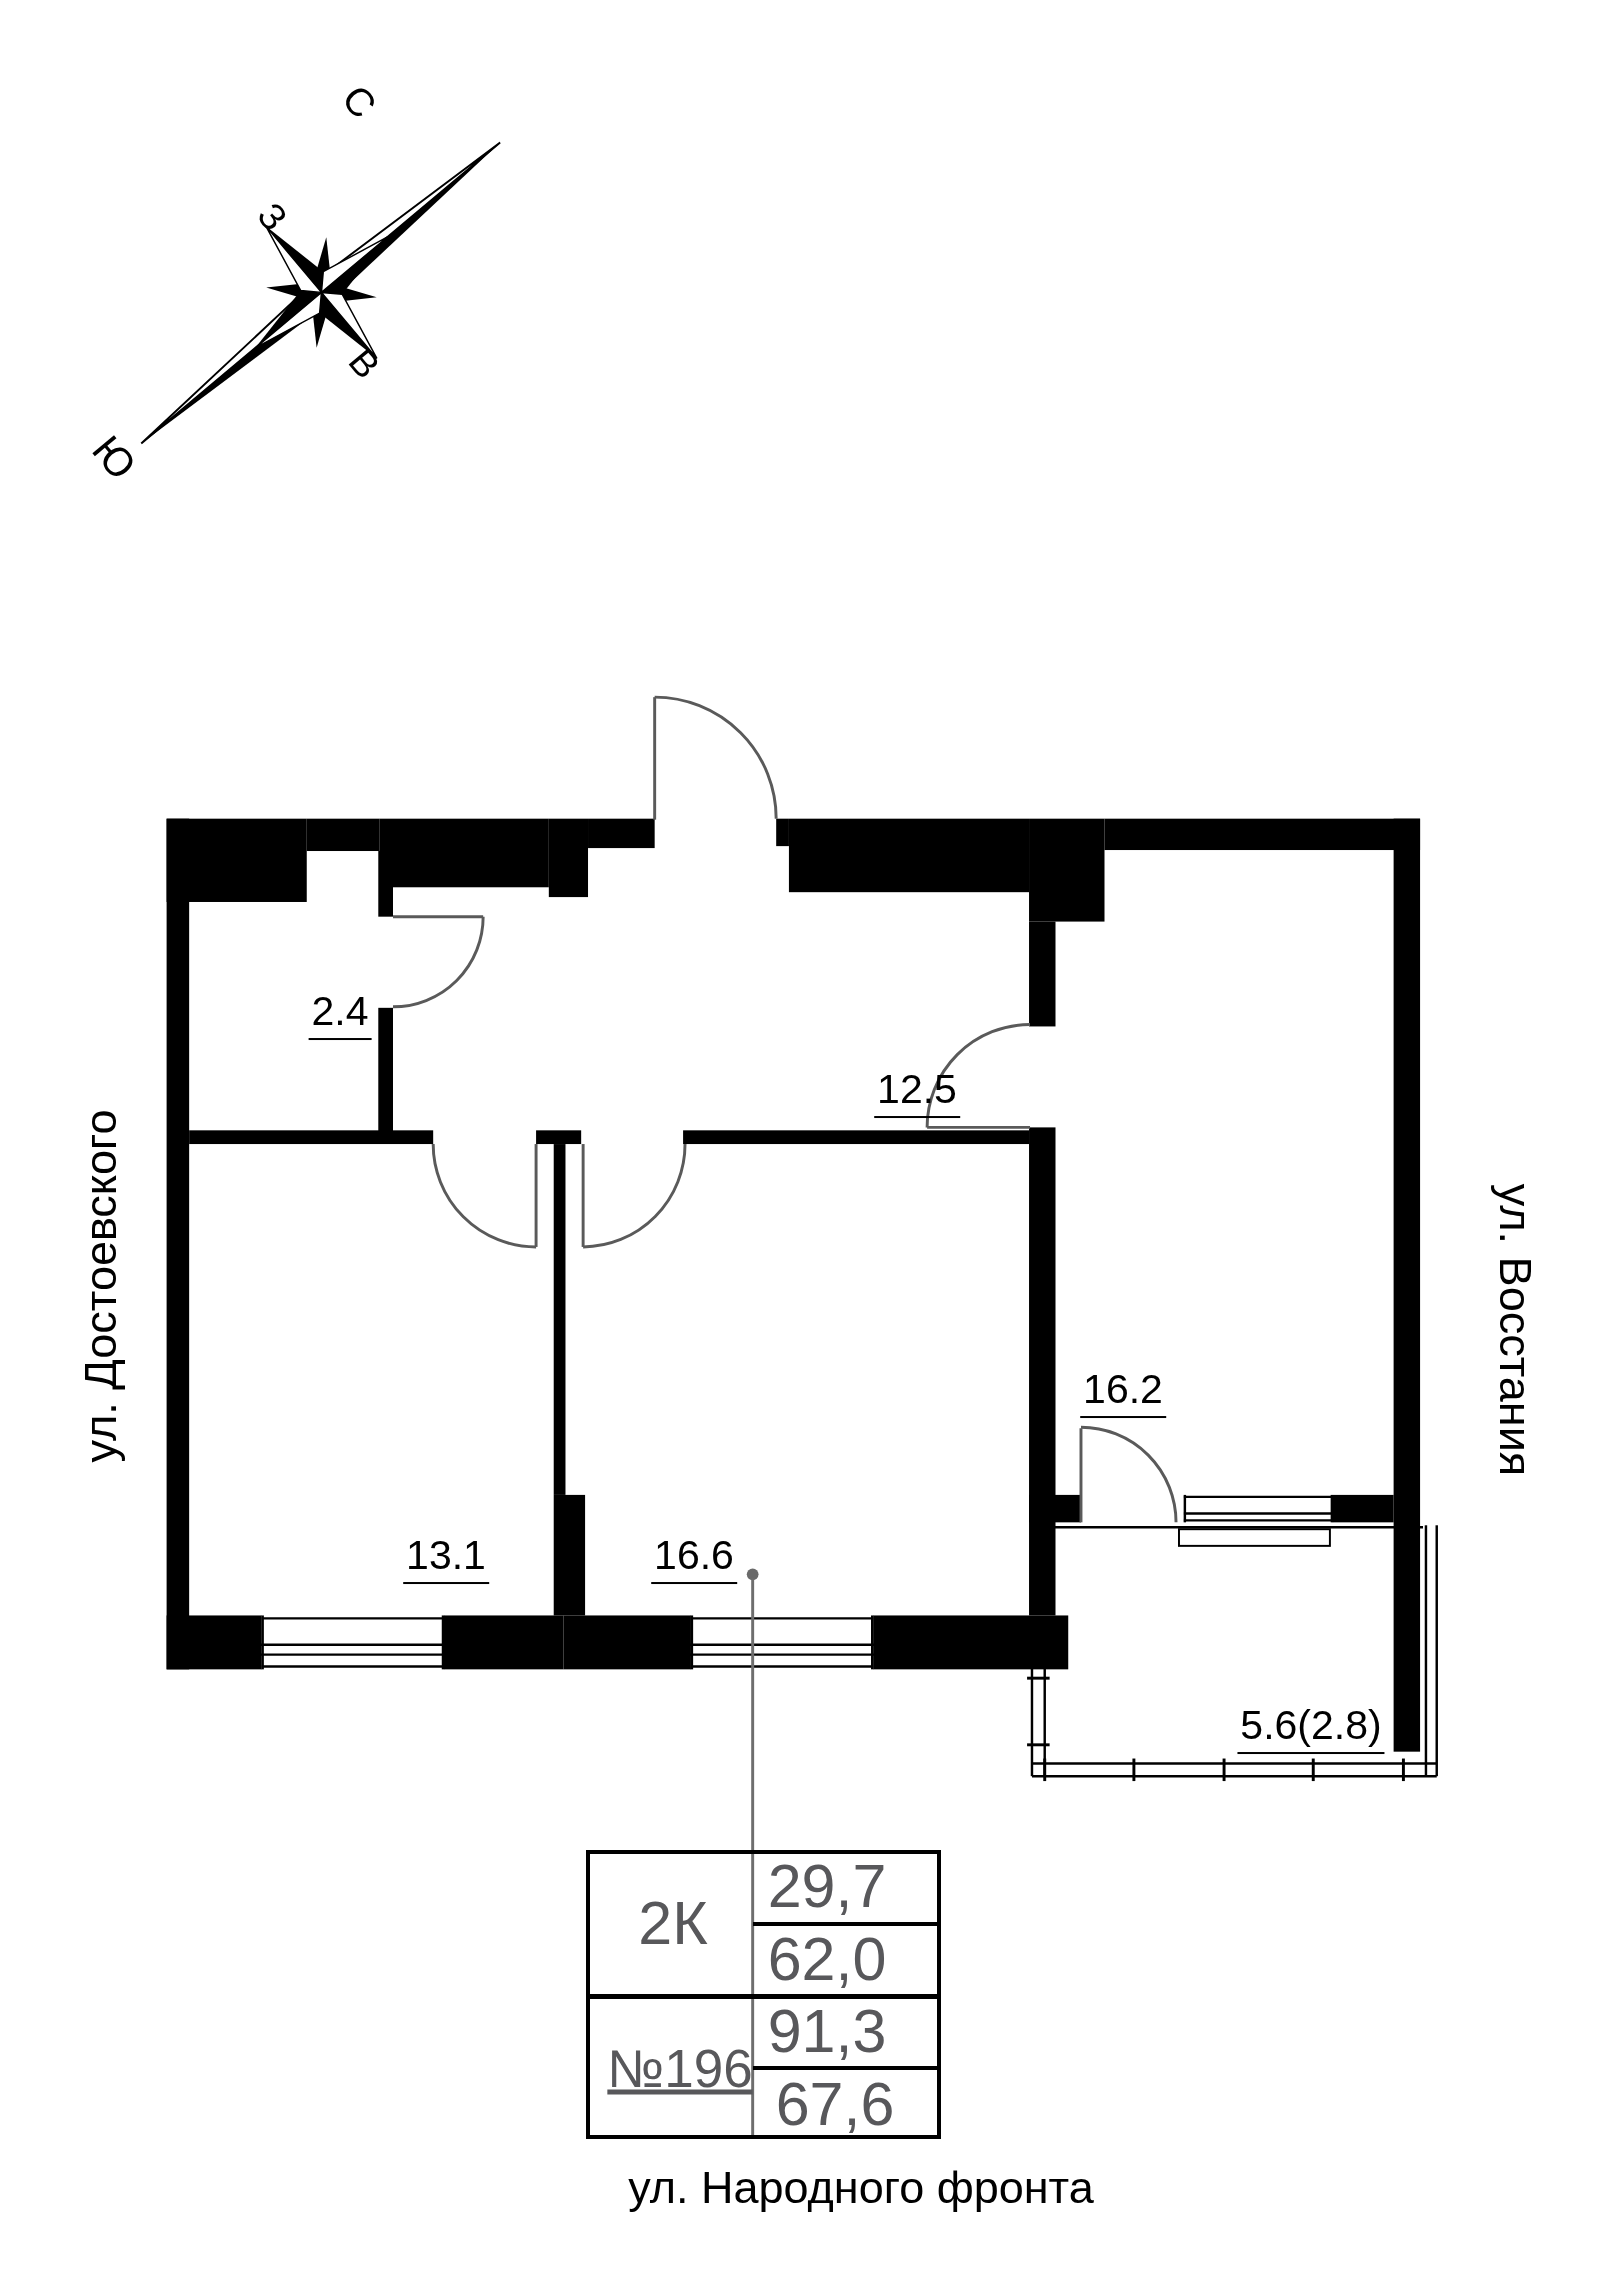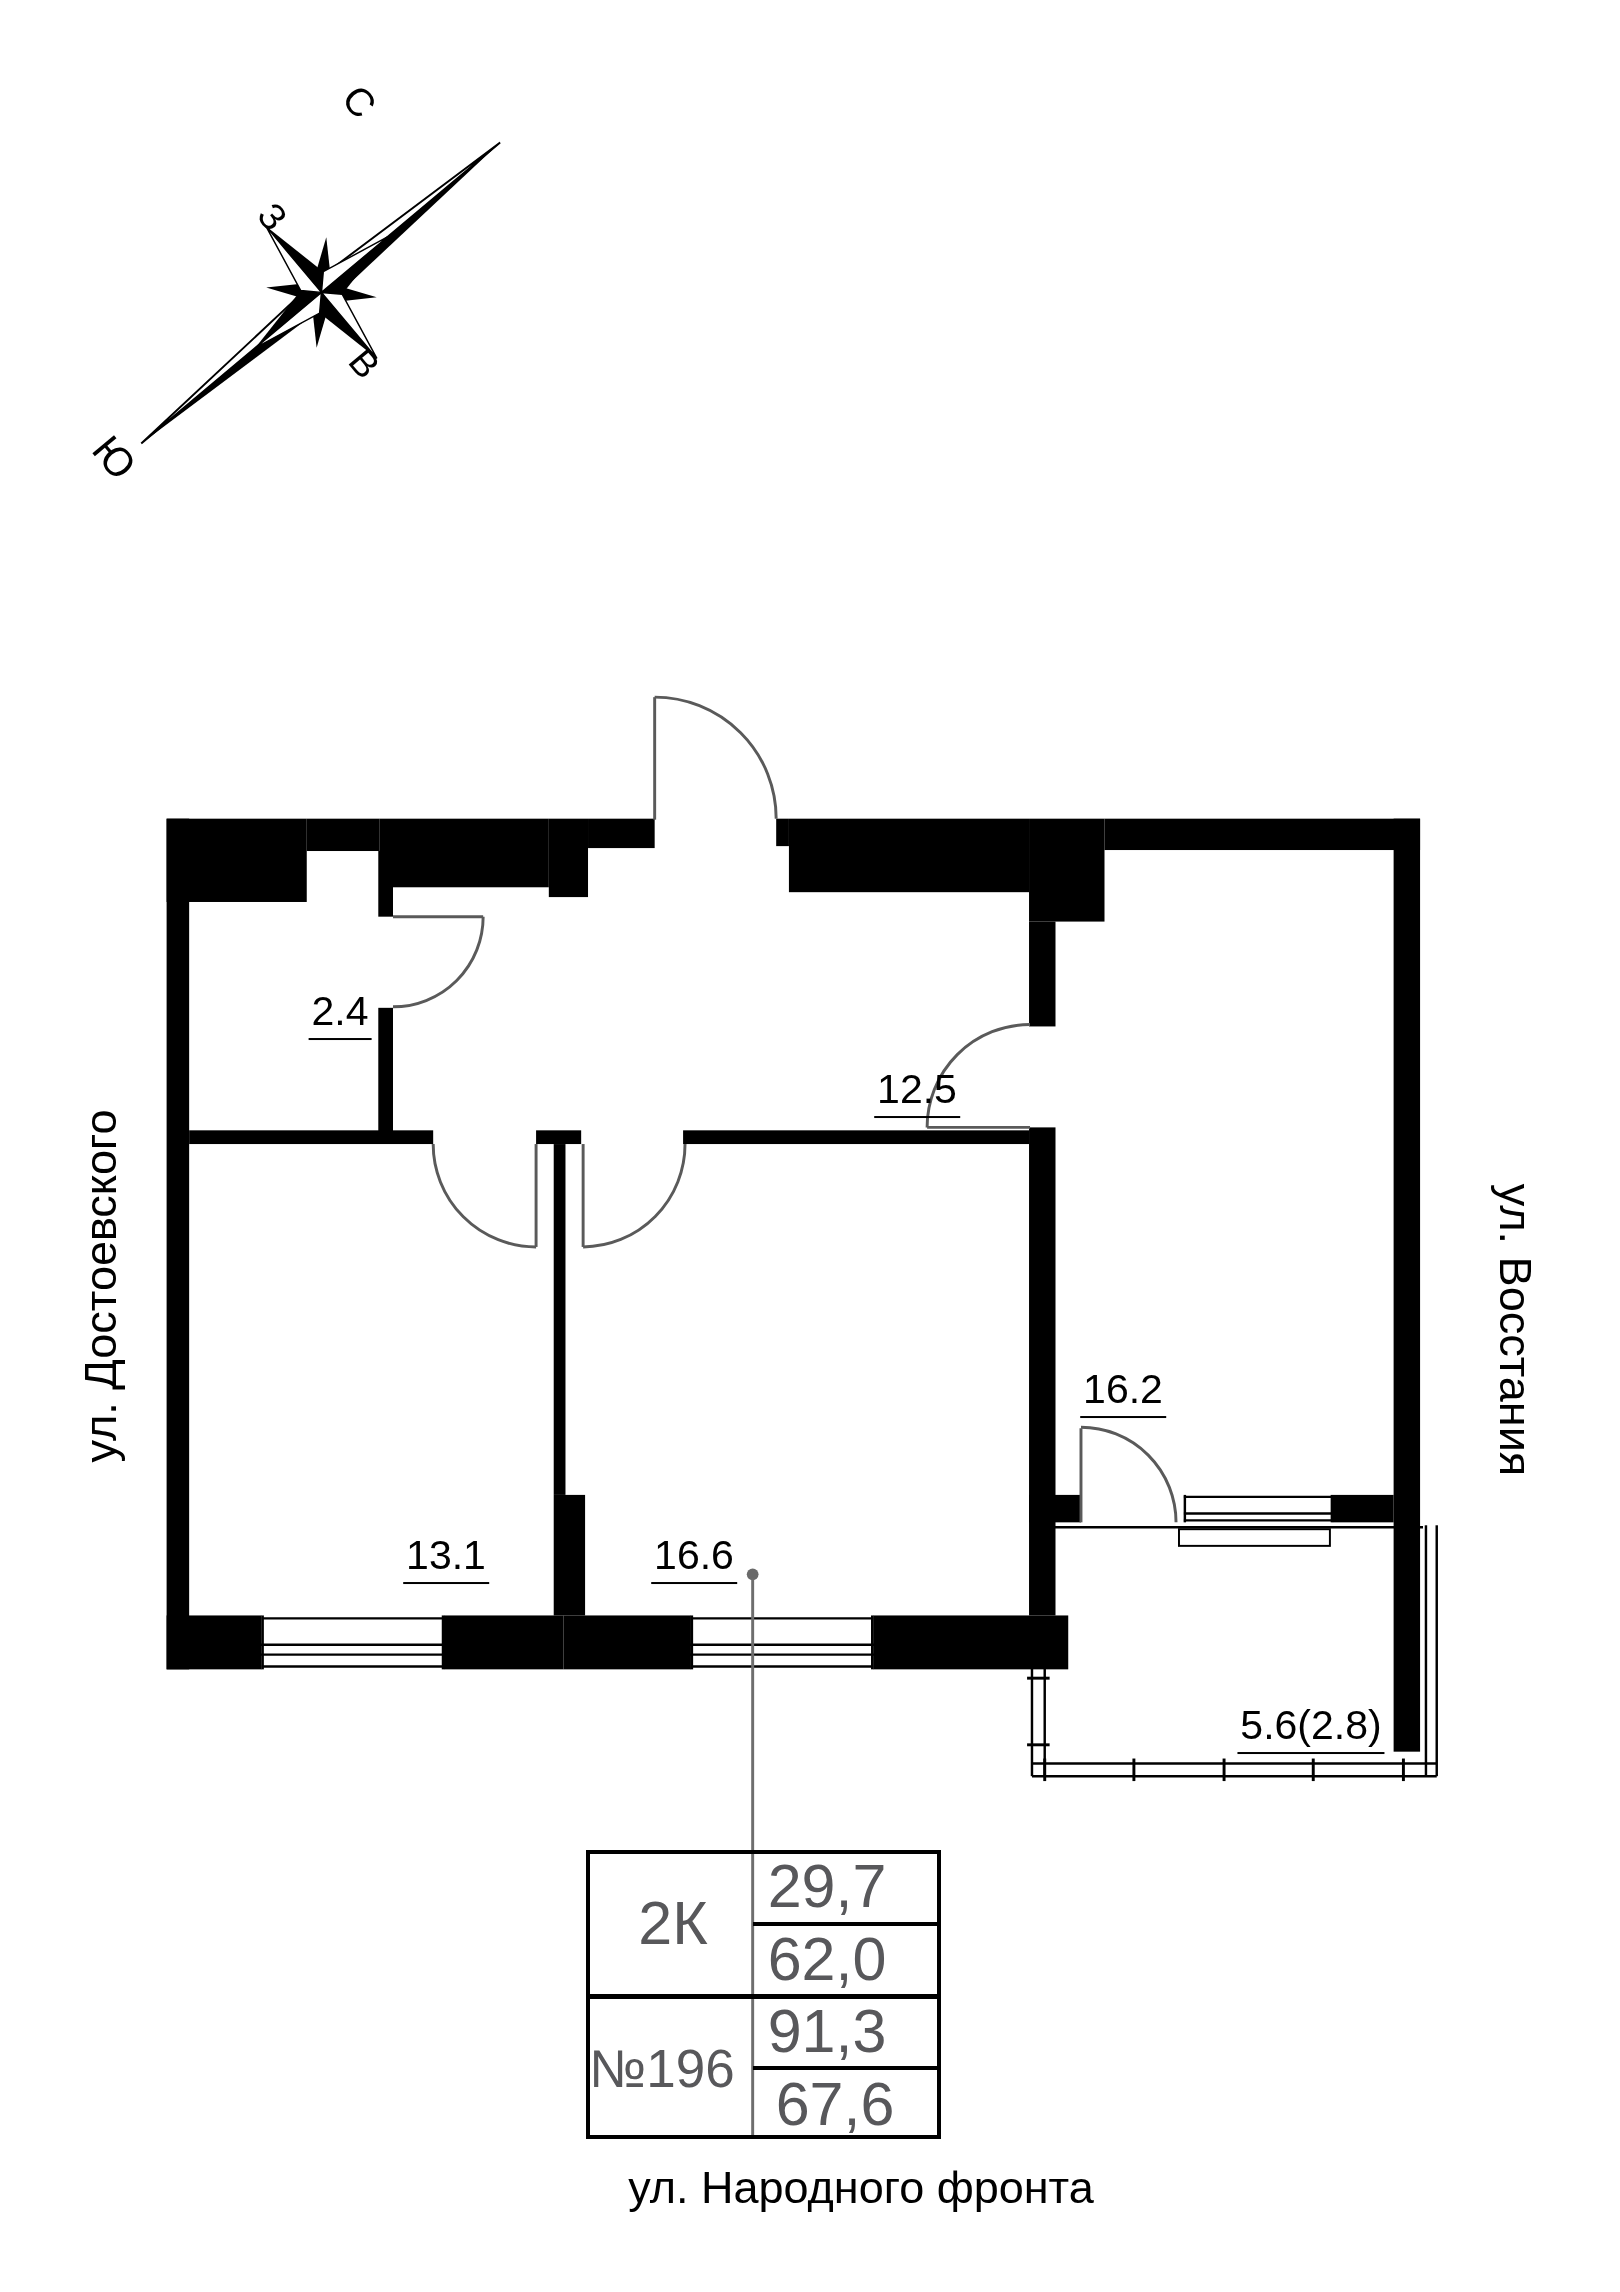--- a/index.html
+++ b/index.html
@@ -192,19 +192,19 @@
   <div class="lbl area" style="left:1123px;top:1393px;">16.2</div>
   <div class="lbl area" style="left:1311px;top:1729px;">5.6(2.8)</div>
 
   <div id="info-table">
     <div class="tline" style="left:0;right:0;top:140px;height:4.9px;"></div>
     <div class="tline" style="left:163px;right:0;top:68px;height:3.9px;"></div>
     <div class="tline" style="left:163px;right:0;top:212px;height:3.9px;"></div>
     <div class="cell cell-big" style="left:83px;top:69px;">2К</div>
     <div class="cell cell-big" style="left:237px;top:32px;text-align:right;">29,7</div>
     <div class="cell cell-big" style="left:237px;top:105px;">62,0</div>
-    <div class="cell cell-num" style="left:72px;top:214px;">№196</div>
+    <div class="cell cell-num" style="left:90px;top:214px;text-decoration:underline;">№196</div>
     <div class="cell cell-big" style="left:237px;top:177px;">91,3</div>
     <div class="cell cell-big" style="left:245px;top:250px;">67,6</div>
   </div>
 
 </div>
 
 
 </body></html>

